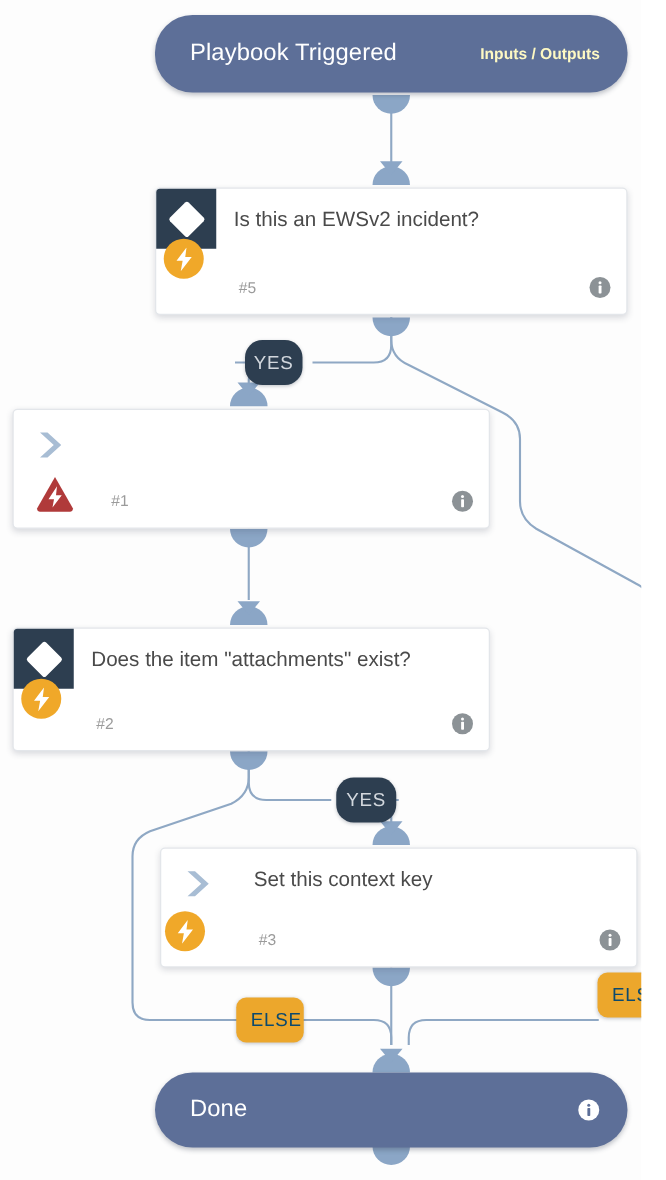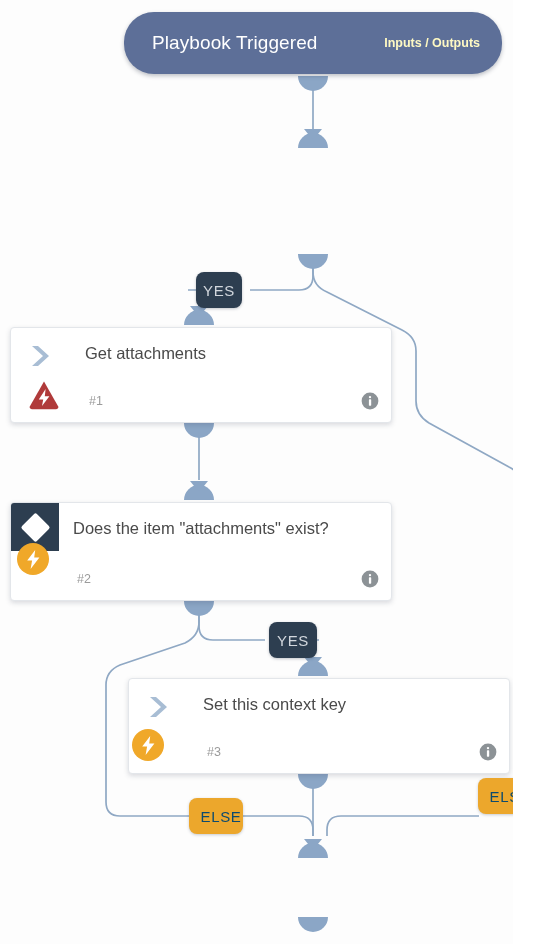--- a/index.html
+++ b/index.html
@@ -146,20 +146,21 @@
     align-items: center;
     justify-content: center;
     font-size: 15px;
     letter-spacing: .6px;
     z-index: 7;
   }
   .badge-yes {
     background: #2d3e50;
     color: #d2d7dd;
     box-shadow: 0 1px 3px rgba(40,50,70,0.28);
+    border-radius: 14px;
   }
   .badge-else {
     background: #eca72c;
     color: #0c4a6e;
     box-shadow: 0 1px 3px rgba(40,50,70,0.25);
     padding-left: 10px;
   }
 </style>
 </head>
 <body>
@@ -224,30 +225,46 @@
     <use href="#arrow-down" x="199" y="492"></use>
     <use href="#arrow-down" x="313" y="668"></use>
     <use href="#arrow-down" x="313" y="850"></use>
   </svg>
 
   <div class="pill" style="left:124px; top:12px; width:378px; height:62px;">
     <span class="pill-title">Playbook Triggered</span>
     <span class="pill-side">Inputs / Outputs</span>
   </div>
 
+  <div class="card" style="left:124px; top:150px; width:378px; height:102px;">
+    <div class="sq">
+      <div class="diamond"></div>
+    </div>
+    <div class="card-title">Is this an EWSv2 incident?</div>
+    <div class="bolt" style="left:6px; top:40px;">
+      <svg width="15" height="19" viewBox="0 0 15 19">
+        <path d="M9.2 0 L1.2 10.6 L6.1 10.6 L4.6 19 L13.4 7.6 L8.2 7.6 Z" fill="#ffffff"></path>
+      </svg>
+    </div>
+    <div class="card-num">#5</div>
+    <svg class="info-gray" style="right:12px; bottom:12px;" width="18" height="18" viewBox="0 0 18 18">
+      <circle cx="9" cy="9" r="8.4" fill="#8c9296"></circle>
+      <circle cx="9" cy="5.1" r="1.2" fill="#ffffff"></circle>
+      <rect x="7.9" y="7.3" width="2.3" height="6.4" rx="0.6" fill="#ffffff"></rect>
+    </svg>
+  </div>
 
   <div class="badge badge-yes" style="left:196px; top:272px; width:46px;">
     <span>YES</span>
   </div>
 
   <div class="card indent" style="left:10px; top:327px; width:382px; height:96px;">
     <svg class="chev" width="26" height="24" viewBox="0 0 26 24">
       <path d="M3 2 L14 12 L3 22 L9 22 L20 12 L9 2 Z" fill="#a8bdd4"></path>
     </svg>
-    <div class="card-title">Get attachments</div>
     <svg class="warn" style="left:17px; bottom:12px;" viewBox="0 0 32 30">
       <path d="M16 1.5 L30.5 27 A2.6 2.6 0 0 1 28.2 29.3 L3.8 29.3 A2.6 2.6 0 0 1 1.5 27 Z" fill="#b03a3a"></path>
       <path d="M17.6 9 L10.8 19.4 L15.2 19.4 L14 26 L21.4 16.2 L16.8 16.2 Z" fill="#ffffff"></path>
     </svg>
     <div class="card-num">#1</div>
     <svg class="info-gray" style="right:12px; bottom:12px;" width="18" height="18" viewBox="0 0 18 18">
       <circle cx="9" cy="9" r="8.4" fill="#8c9296"></circle>
       <circle cx="9" cy="5.1" r="1.2" fill="#ffffff"></circle>
       <rect x="7.9" y="7.3" width="2.3" height="6.4" rx="0.6" fill="#ffffff"></rect>
     </svg>
@@ -294,14 +311,22 @@
   </div>
 
   <div class="badge badge-else" style="left:189px; top:798px; width:54px;">
     <span>ELSE</span>
   </div>
 
   <div class="badge badge-else" style="left:478px; top:778px; width:54px;">
     <span>ELSE</span>
   </div>
 
+  <div class="pill" style="left:124px; top:858px; width:378px; height:60px;">
+    <span class="pill-title">Done</span>
+    <svg class="pill-info" width="18" height="18" viewBox="0 0 18 18">
+      <circle cx="9" cy="9" r="8.4" fill="#ffffff"></circle>
+      <circle cx="9" cy="5.1" r="1.2" fill="#5d6f98"></circle>
+      <rect x="7.9" y="7.3" width="2.3" height="6.4" rx="0.6" fill="#5d6f98"></rect>
+    </svg>
+  </div>
 
 </div>
 
 </body></html>

